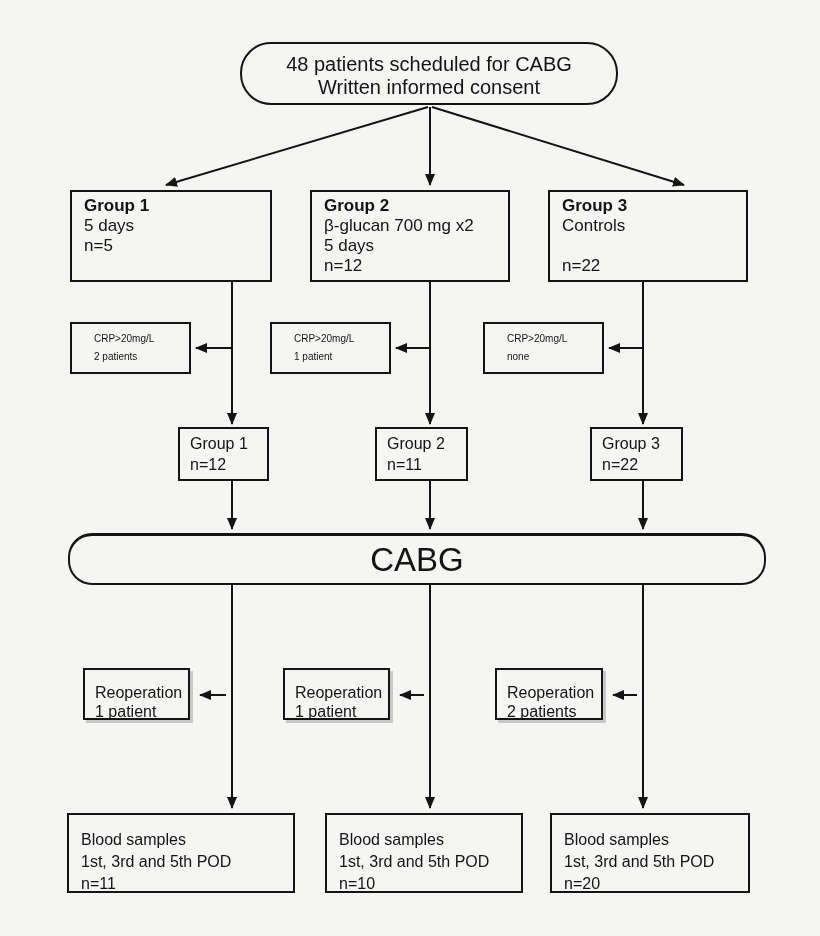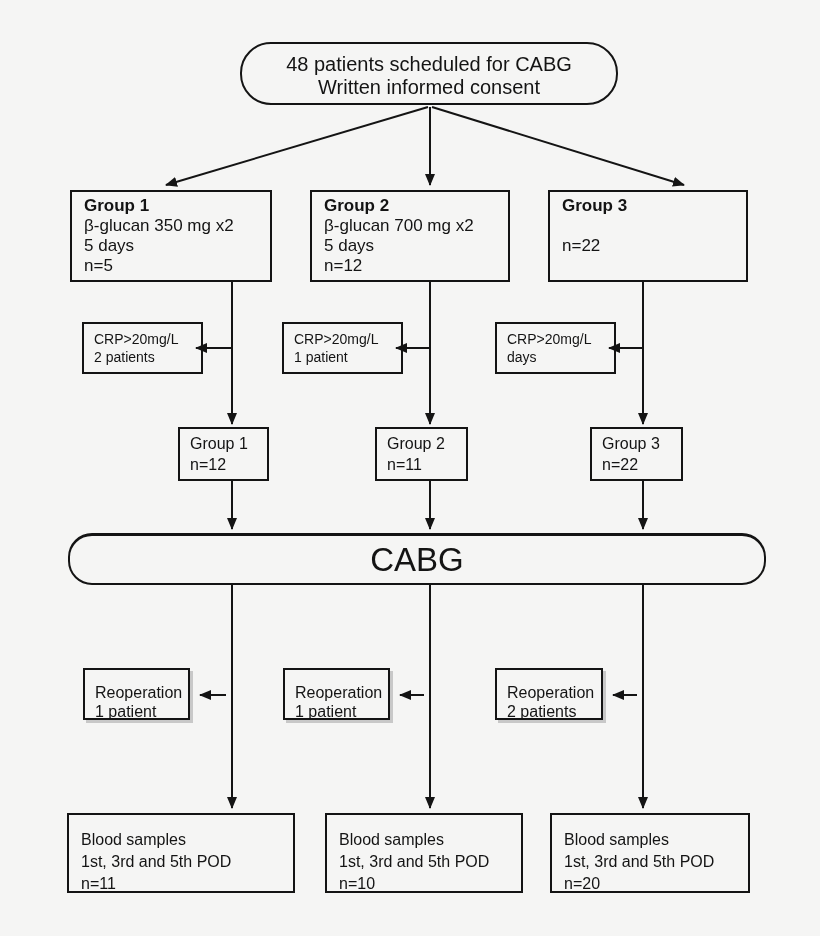--- a/index.html
+++ b/index.html
@@ -15,21 +15,21 @@
     position:absolute;
     border:2px solid #141414;
     box-sizing:border-box;
     background:transparent;
   }
   .topbox{ text-align:center; padding-top:7px;border-radius:31px; }
   .topbox .t2{ font-size:20px; line-height:20px; }
   .groupbox{ padding:4px 12px; font-size:17px; }
   .groupbox .gtitle{ font-weight:bold; line-height:20px; }
   .groupbox .gline{ line-height:20px; min-height:20px; }
-  .crpbox{ padding:6px 10px; font-size:14px;margin-left:12px; }
+  .crpbox{ padding:6px 22px; font-size:10px; }
   .crpbox div{ line-height:18px; }
   .smallbox{ padding:4px 10px; font-size:16px; }
   .smallbox div{ line-height:21px; }
   .banner{
     text-align:center;
     font-size:33px;
     padding-top:5px;
     border-top-width:3px;
   }
   .reopbox{ padding:13px 10px; font-size:16px; box-shadow:3px 3px 0 rgba(0,0,0,0.18); }
@@ -78,47 +78,47 @@
   </svg>
 
   <div class="box topbox" style="left:240px; top:42px; width:378px; height:63px;">
     <div>48 patients scheduled for CABG</div>
     <div class="t2">Written informed consent</div>
   </div>
   <style>.topbox > div:first-child{font-size:20px;line-height:26px;}</style>
 
   <div class="box groupbox" style="left:70px; top:190px; width:202px; height:92px;">
     <div class="gtitle">Group 1</div>
-    <div class="gline">β-glucan 350 mg x2</div>
     <div class="gline">5 days</div>
     <div class="gline">n=5</div>
   </div>
   <div class="box groupbox" style="left:310px; top:190px; width:200px; height:92px;">
     <div class="gtitle">Group 2</div>
     <div class="gline">β-glucan 700 mg x2</div>
     <div class="gline">5 days</div>
     <div class="gline">n=12</div>
   </div>
   <div class="box groupbox" style="left:548px; top:190px; width:200px; height:92px;">
     <div class="gtitle">Group 3</div>
+    <div class="gline">Controls</div>
     <div class="gline"></div>
     <div class="gline">n=22</div>
   </div>
 
   <div class="box crpbox" style="left:70px; top:322px; width:121px; height:52px;">
     <div>CRP&gt;20mg/L</div>
     <div>2 patients</div>
   </div>
   <div class="box crpbox" style="left:270px; top:322px; width:121px; height:52px;">
     <div>CRP&gt;20mg/L</div>
     <div>1 patient</div>
   </div>
   <div class="box crpbox" style="left:483px; top:322px; width:121px; height:52px;">
     <div>CRP&gt;20mg/L</div>
-    <div>days</div>
+    <div>none</div>
   </div>
 
   <div class="box smallbox" style="left:178px; top:427px; width:91px; height:54px;">
     <div>Group 1</div>
     <div>n=12</div>
   </div>
   <div class="box smallbox" style="left:375px; top:427px; width:93px; height:54px;">
     <div>Group 2</div>
     <div>n=11</div>
   </div>

